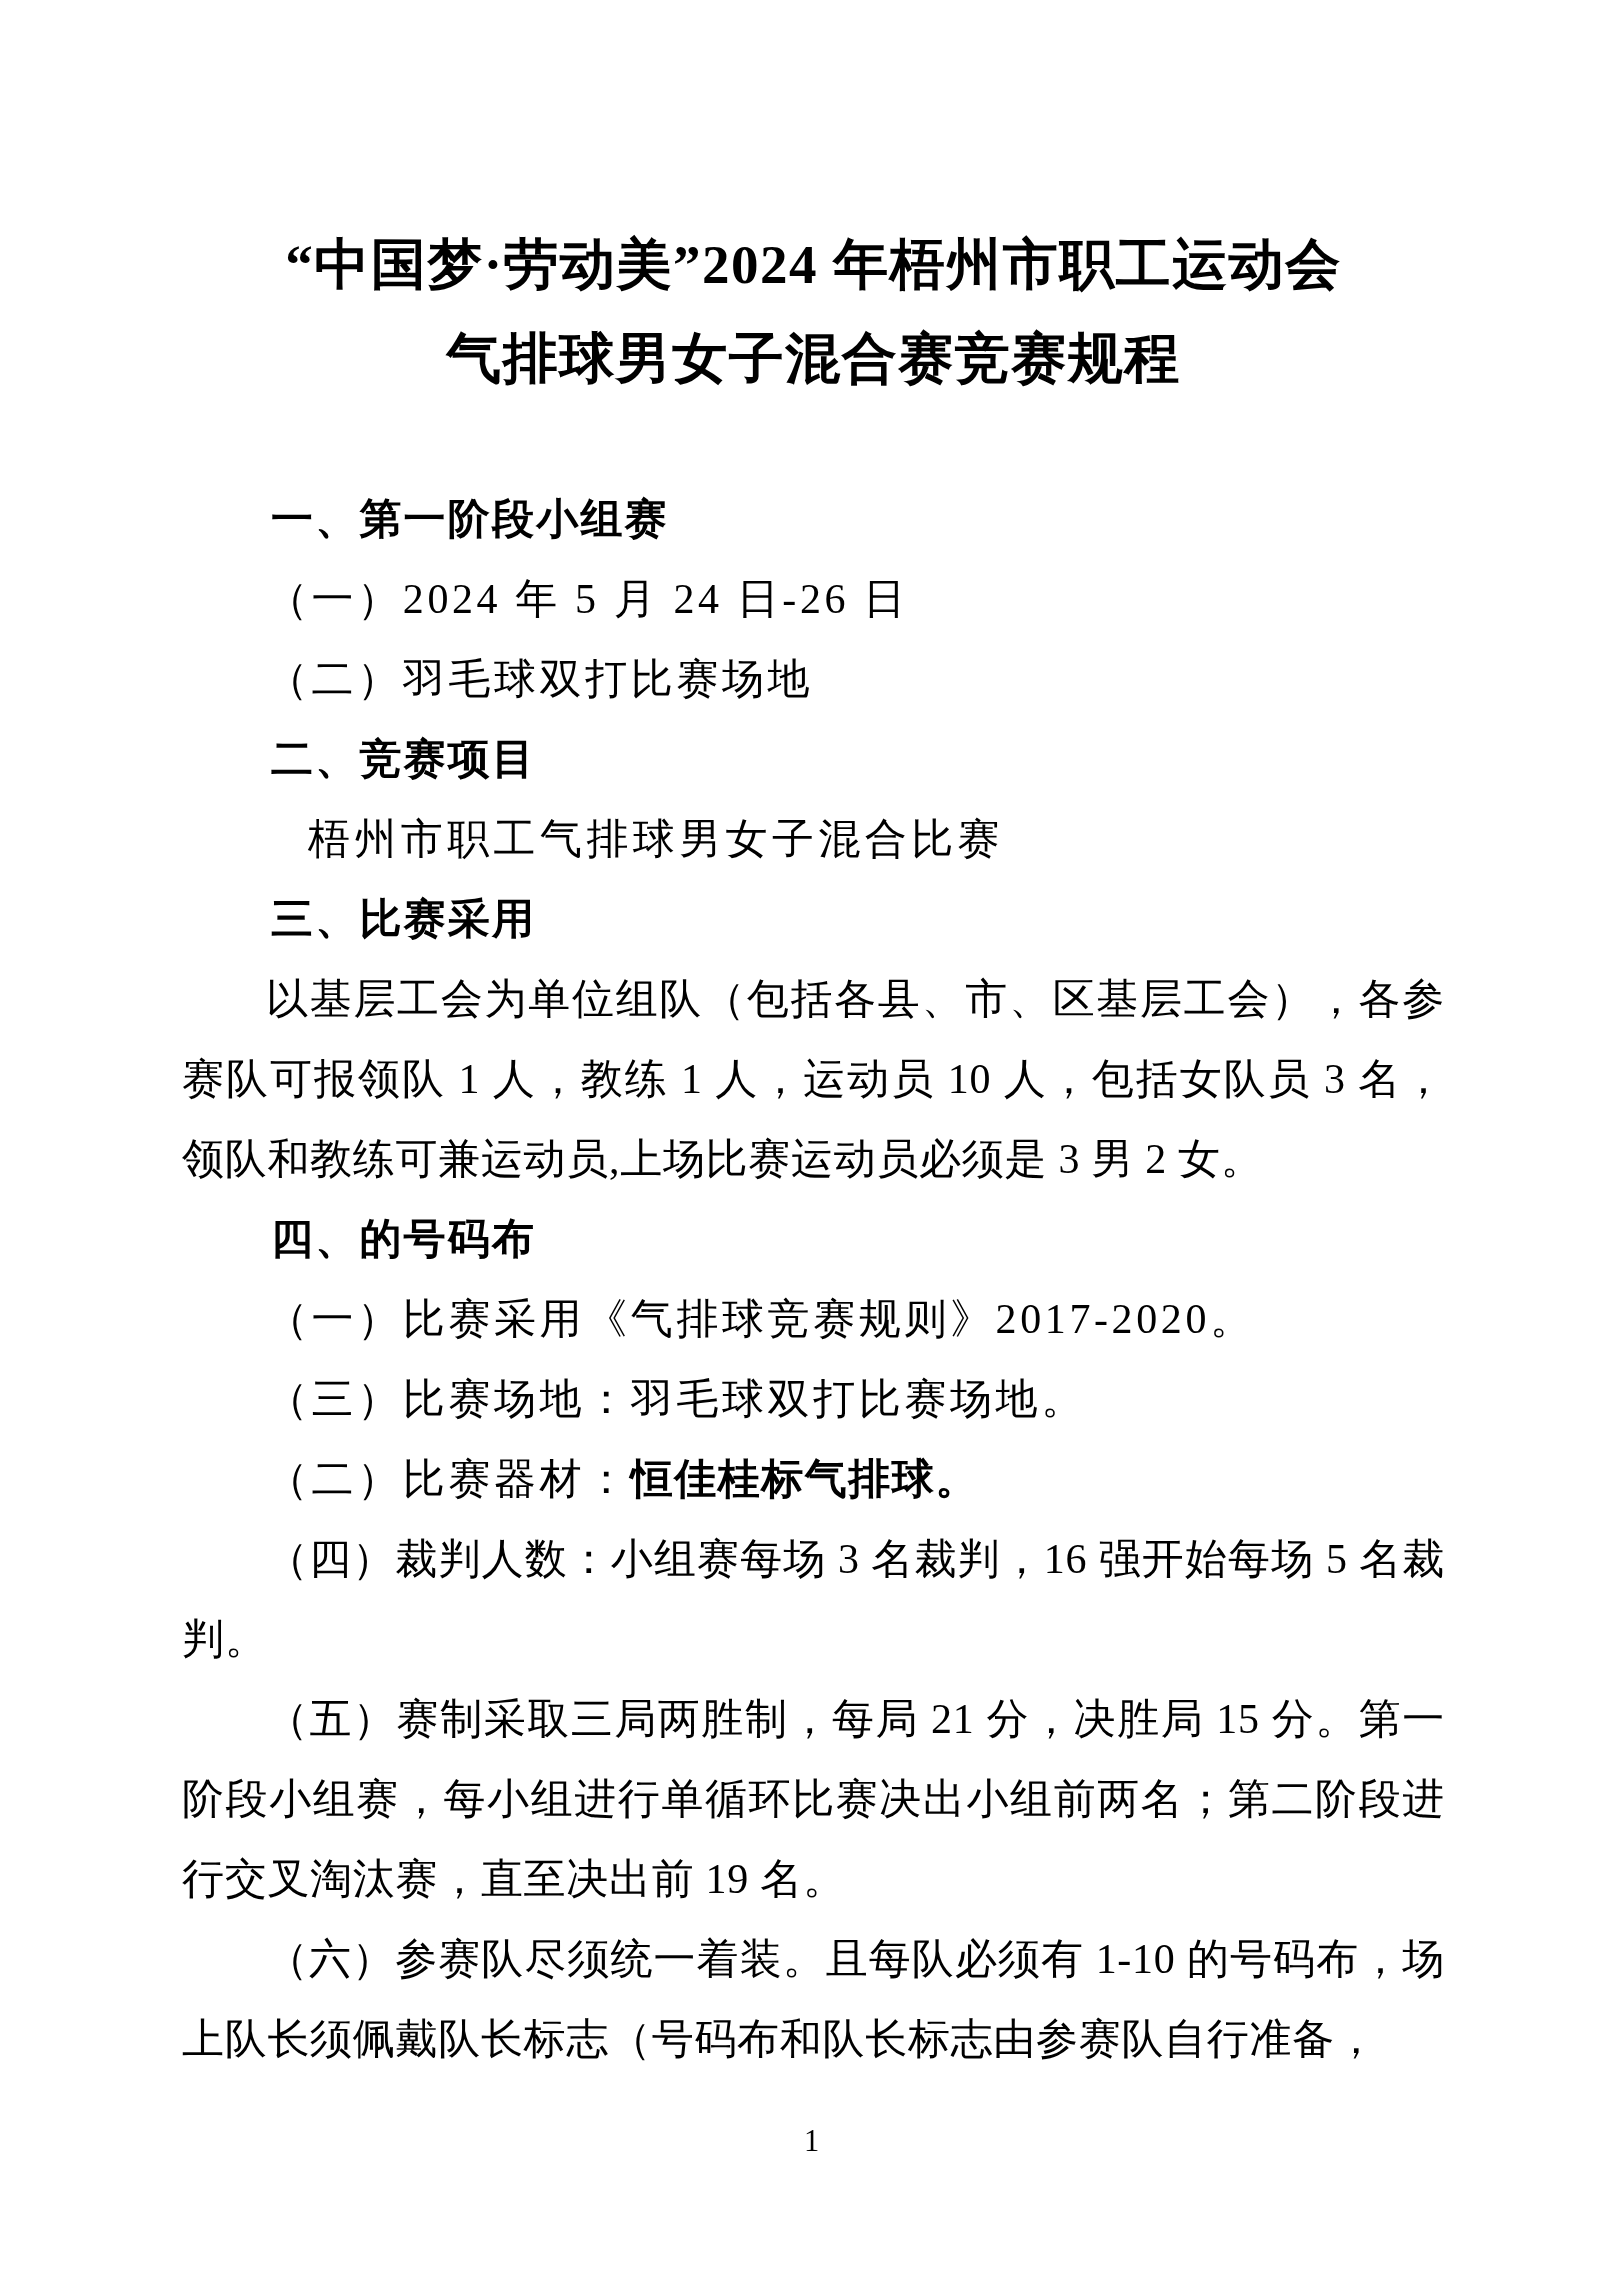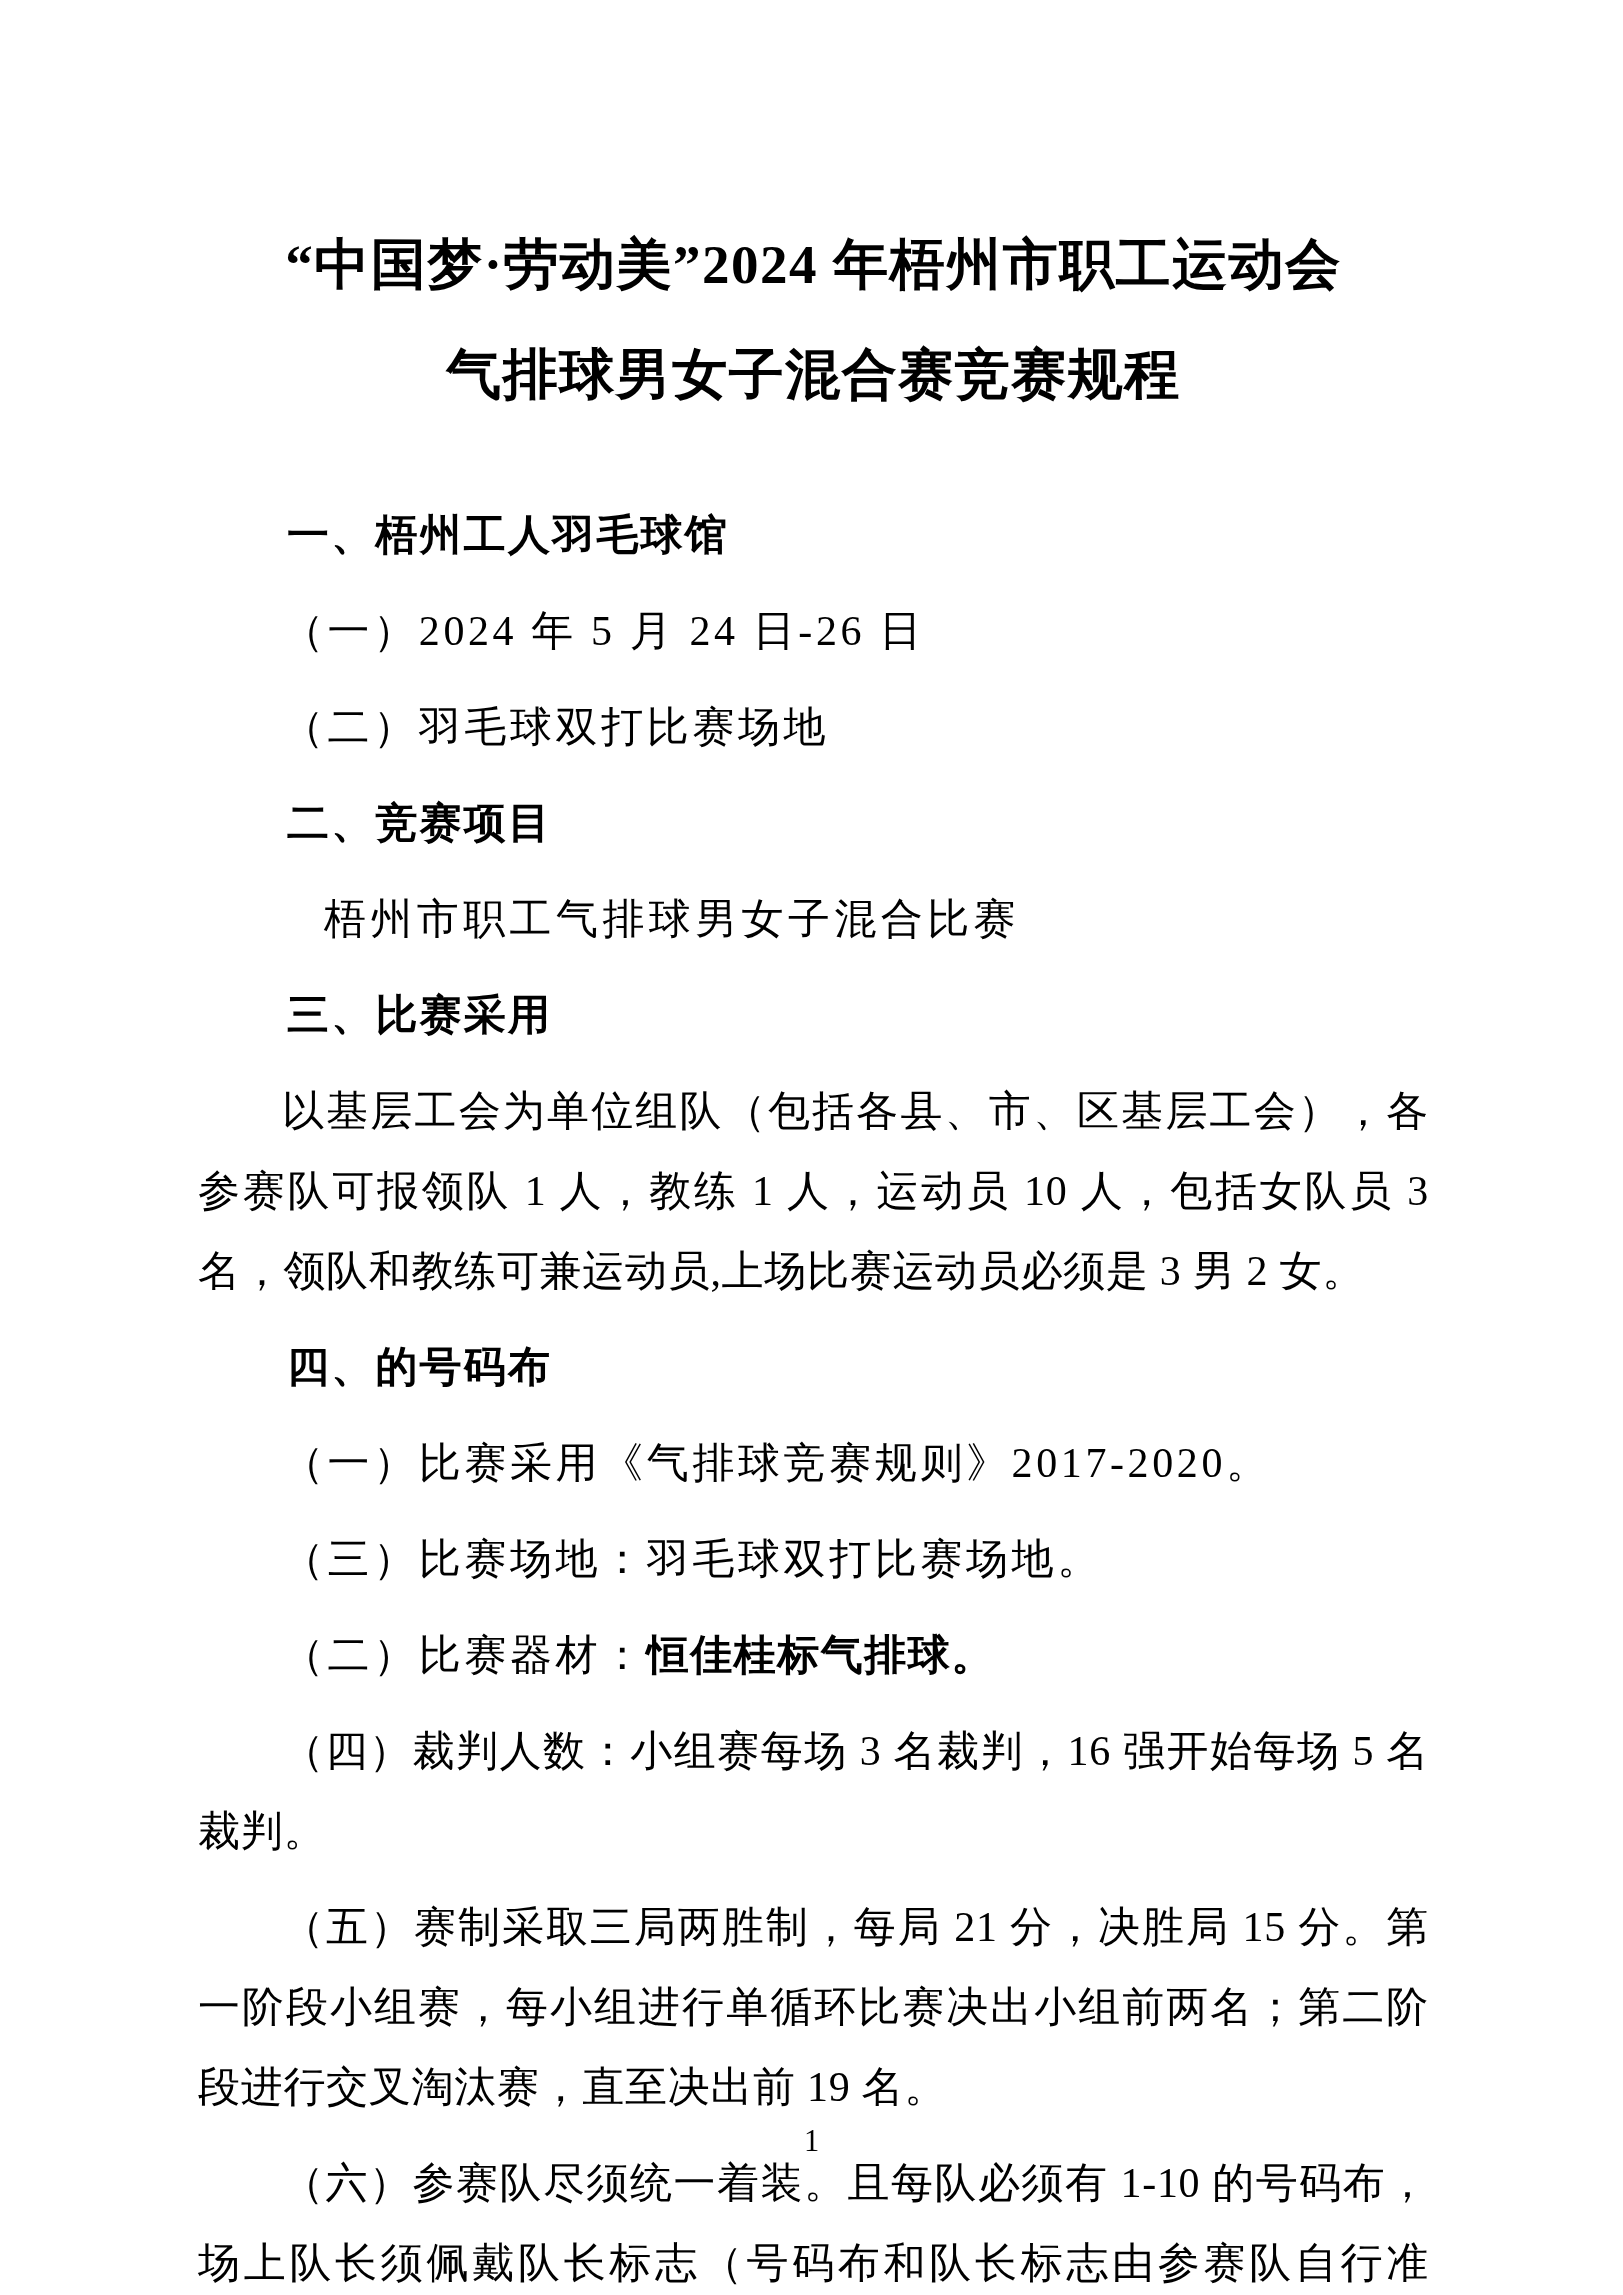--- a/index.html
+++ b/index.html
@@ -29,21 +29,21 @@
     font-size: 55px;
     line-height: 94px;
     letter-spacing: 1.5px;
   }
   .body-block {
     margin-top: 73px;
     font-family: "Liberation Serif", "DejaVu Serif", serif;
     font-size: 42px;
     line-height: 80px;
   }
-  p { margin: 16px; padding: 0; }
+  p { margin: 0; padding: 0; }
   .heading {
     font-family: "Liberation Sans", "DejaVu Sans", sans-serif;
     font-weight: 700;
     text-indent: 89px;
     letter-spacing: 2.2px;
   }
   .item {
     text-indent: 84px;
     letter-spacing: 3.6px;
   }
@@ -77,21 +77,21 @@
 
 <div class="page">
   <div class="content">
 
     <div class="title-block">
       <p>“中国梦·劳动美”2024 年梧州市职工运动会</p>
       <p>气排球男女子混合赛竞赛规程</p>
     </div>
 
     <div class="body-block">
-      <p class="heading">一、梧州工人羽毛球馆</p>
+      <p class="heading">一、第一阶段小组赛</p>
       <p class="item">（一）2024 年 5 月 24 日-26 日</p>
       <p class="item">（二）羽毛球双打比赛场地</p>
 
       <p class="heading">二、竞赛项目</p>
       <p class="item-plain">梧州市职工气排球男女子混合比赛</p>
 
       <p class="heading">三、比赛采用</p>
       <p class="para">以基层工会为单位组队（包括各县、市、区基层工会），各参赛队可报领队 1 人，教练 1 人，运动员 10 人，包括女队员 3 名，领队和教练可兼运动员,上场比赛运动员必须是 3 男 2 女。</p>
 
       <p class="heading">四、的号码布</p>

